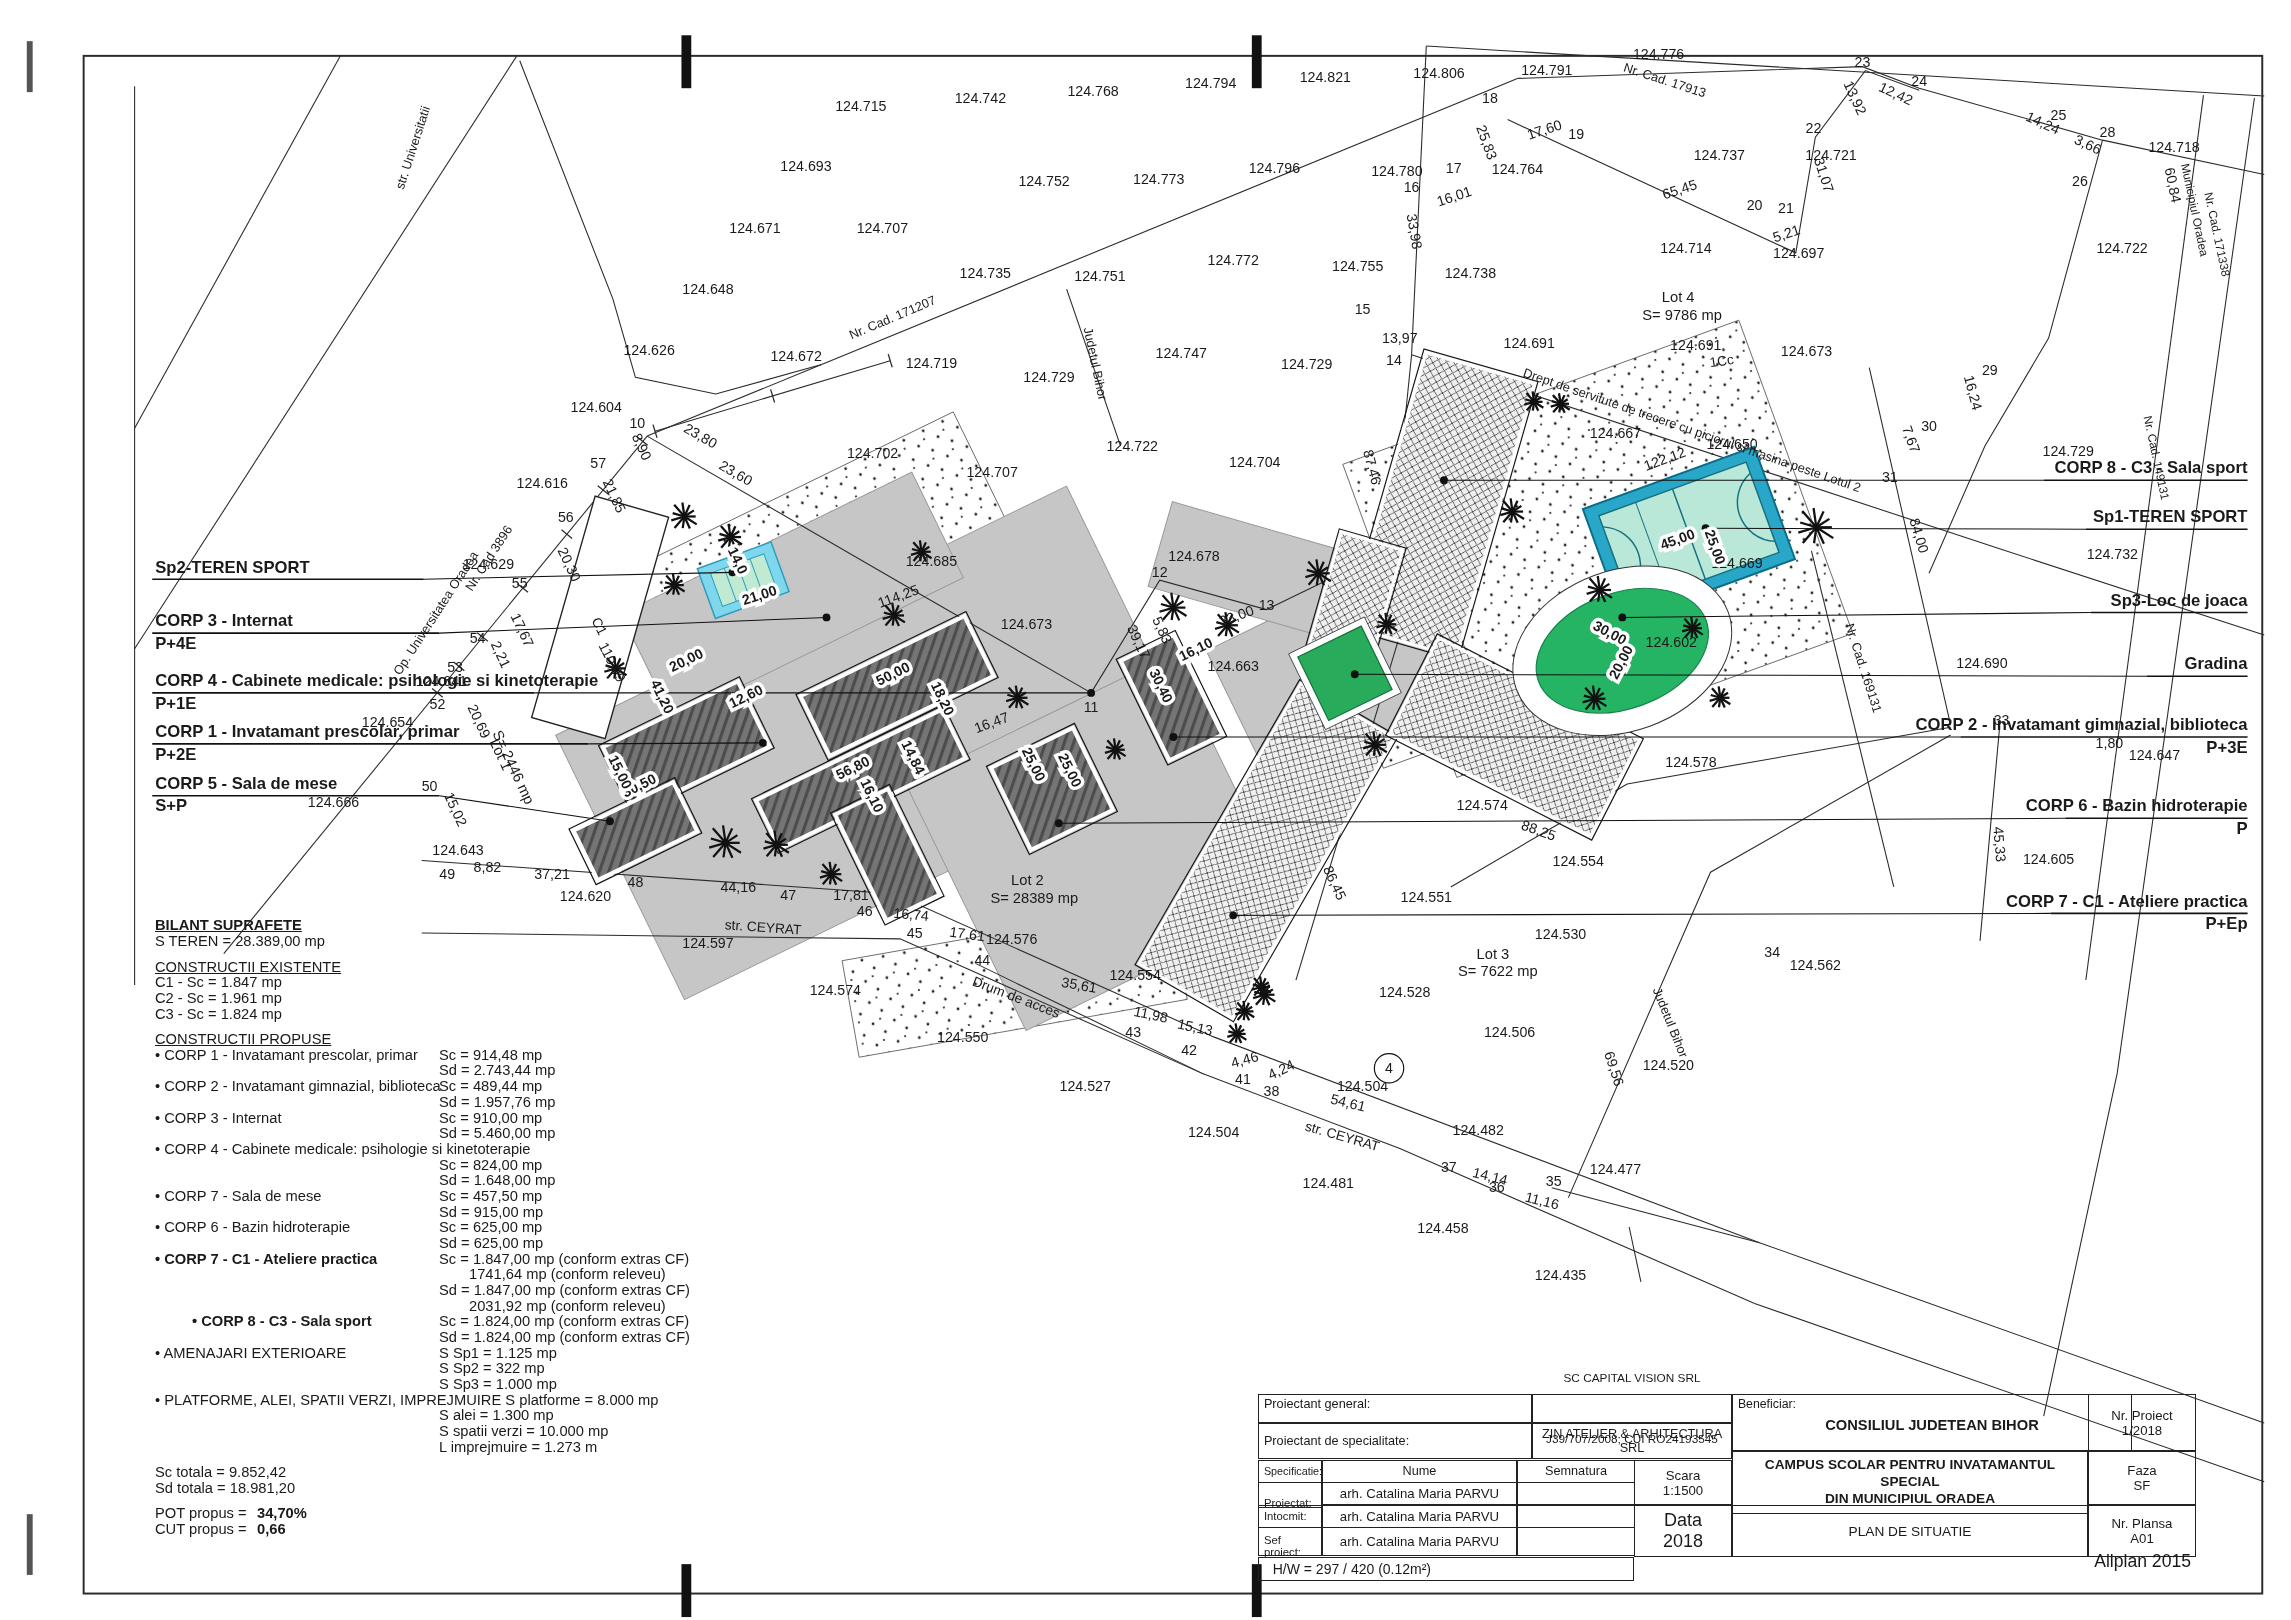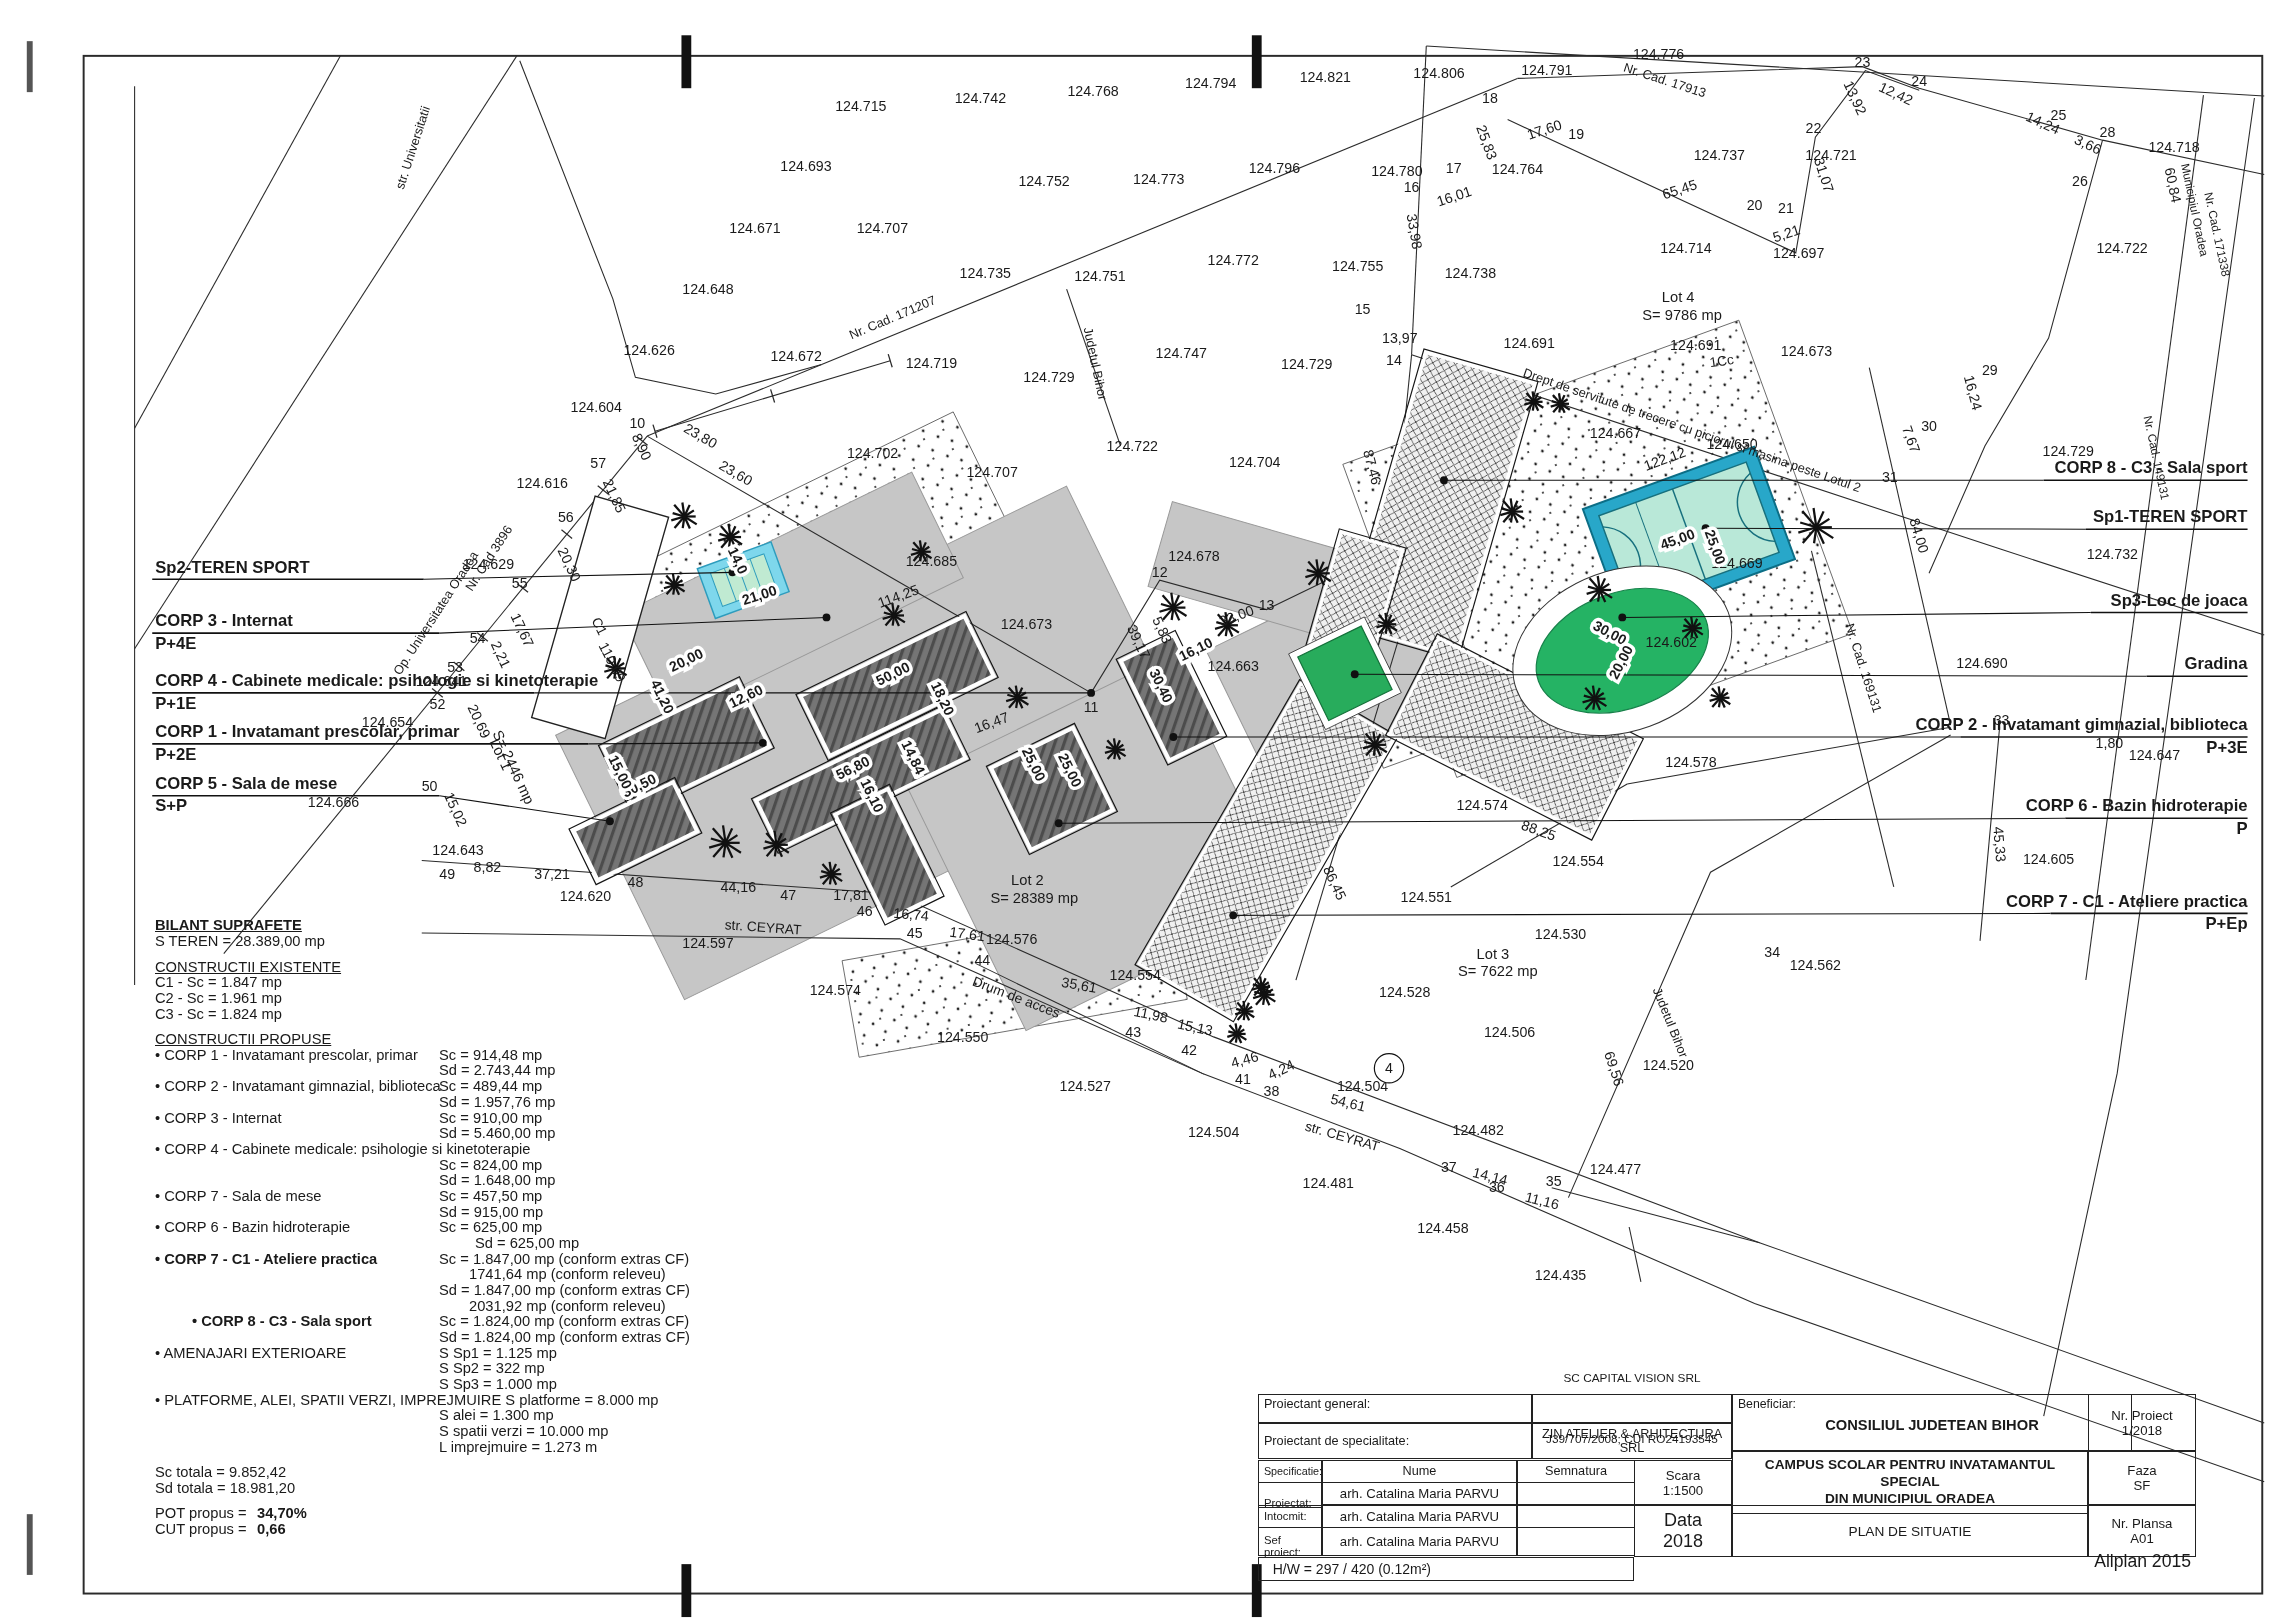--- a/index.html
+++ b/index.html
@@ -882,21 +882,21 @@
       <span style="left: 439px; top: 1111px;">Sc = 910,00  mp</span>
       <span style="left: 439px; top: 1126px;">Sd = 5.460,00   mp</span>
       <span style="left: 155px; top: 1142px;">• CORP 4 - Cabinete medicale: psihologie si kinetoterapie</span>
       <span style="left: 439px; top: 1158px;">Sc = 824,00   mp</span>
       <span style="left: 439px; top: 1173px;">Sd = 1.648,00 mp</span>
       <span style="left: 155px; top: 1189px;">• CORP 7 - Sala de mese</span>
       <span style="left: 439px; top: 1189px;">Sc = 457,50   mp</span>
       <span style="left: 439px; top: 1205px;">Sd = 915,00   mp</span>
       <span style="left: 155px; top: 1220px;">• CORP 6 - Bazin hidroterapie</span>
       <span style="left: 439px; top: 1220px;">Sc = 625,00    mp</span>
-      <span style="left: 439px; top: 1236px; margin-left: 36px;">Sd = 625,00    mp</span>
+      <span style="left: 439px; top: 1236px;">Sd = 625,00    mp</span>
       <span class="b" style="left: 155px; top: 1252px;">• CORP 7 - C1 - Ateliere practica</span>
       <span style="left: 439px; top: 1252px;">Sc = 1.847,00 mp (conform extras CF)</span>
       <span style="left: 469px; top: 1267px;">1741,64 mp (conform releveu)</span>
       <span style="left: 439px; top: 1283px;">Sd = 1.847,00 mp (conform extras CF)</span>
       <span style="left: 469px; top: 1299px;">2031,92 mp (conform releveu)</span>
       <span class="b" style="left: 155px; top: 1314px; margin-left: 37px;">• CORP 8 - C3 - Sala sport</span>
       <span style="left: 439px; top: 1314px;">Sc = 1.824,00 mp (conform extras CF)</span>
       <span style="left: 439px; top: 1330px;">Sd = 1.824,00 mp (conform extras CF)</span>
       <span style="left: 155px; top: 1346px;">• AMENAJARI EXTERIOARE</span>
       <span style="left: 439px; top: 1346px;">S Sp1 = 1.125 mp</span>

